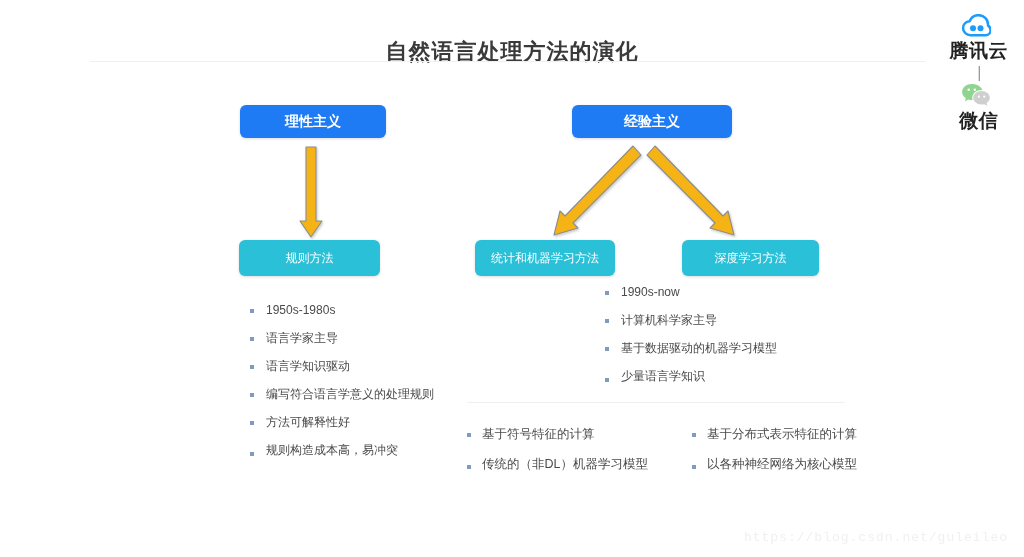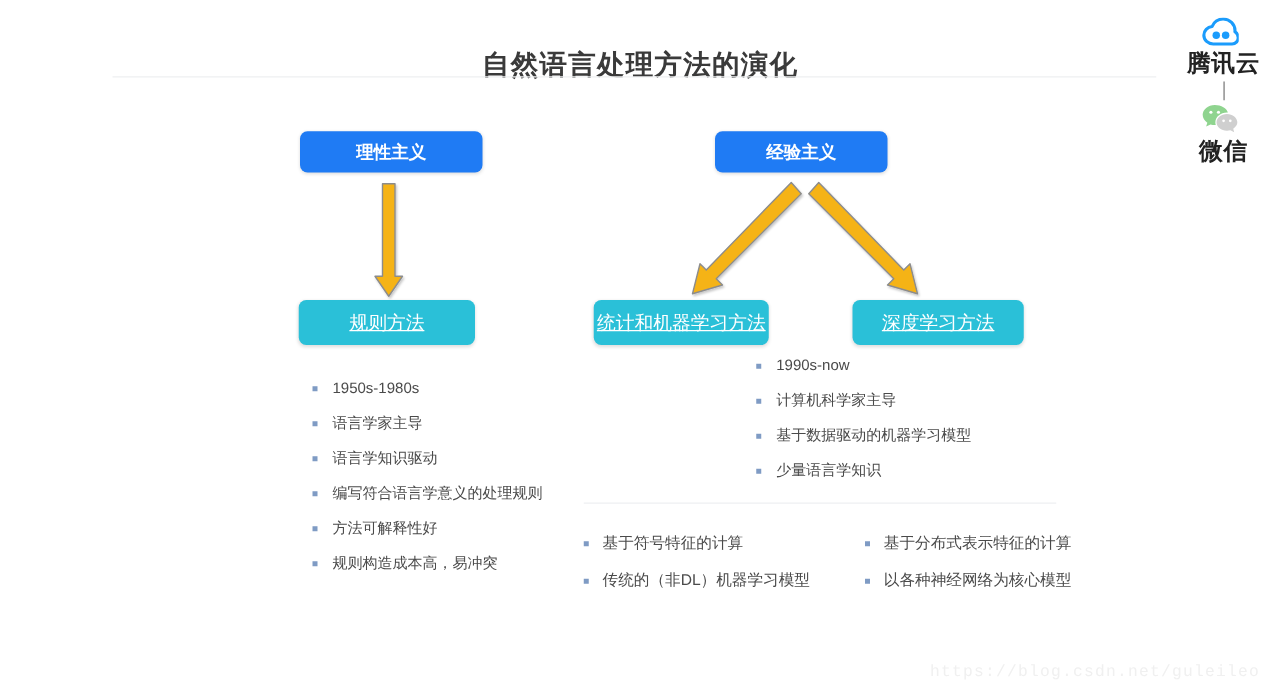--- a/index.html
+++ b/index.html
@@ -78,24 +78,24 @@
     align-items: center;
     justify-content: center;
     border-radius: 6px;
     font-size: 14px;
     font-weight: bold;
     color: #ffffff;
     box-shadow: 0 1px 3px rgba(0,0,0,0.14);
     white-space: nowrap;
   }
   .node--blue { background: #1f7bf4; }
-  .node--teal { background: #2ac0d8; font-weight: normal; font-size: 15px; text-decoration: underline; }
+  .node--teal { background: #2ac0d8; font-weight: normal; font-size: 12px; }
 
   #node-rationalism   { left: 240px; top: 105px; width: 146px; height: 33px; }
-  #node-empiricism    { left: 572px; top: 105px; width: 138px; height: 33px; }
+  #node-empiricism    { left: 572px; top: 105px; width: 160px; height: 33px; }
   #node-rule-method   { left: 239px; top: 240px; width: 141px; height: 36px; }
   #node-statistical   { left: 475px; top: 240px; width: 140px; height: 36px; }
   #node-deep-learning { left: 682px; top: 240px; width: 137px; height: 36px; }
 
   
   .arrows {
     position: absolute;
     left: 0; top: 0;
     width: 1024px; height: 557px;
     pointer-events: none;
@@ -105,21 +105,21 @@
   .bullet-list { position: absolute; }
   .bullet-item {
     display: flex;
     align-items: flex-start;
     margin-bottom: 13px;
     font-size: 12px;
     color: #4a4a4a;
     line-height: 1.25;
     white-space: nowrap;
   }
-  .bullet-item:last-child { margin-bottom: 0; }
+  .bullet-item:last-child { margin-bottom: 0; align-items: center; }
   .bullet-mark {
     width: 4px; height: 4px;
     background: #7f9bc4;
     margin-top: 6px;
     margin-right: 12px;
     flex: 0 0 auto;
   }
 
   #list-rule-method { left: 250px; top: 303px; }
   #list-empirical   { left: 605px; top: 285px; }

